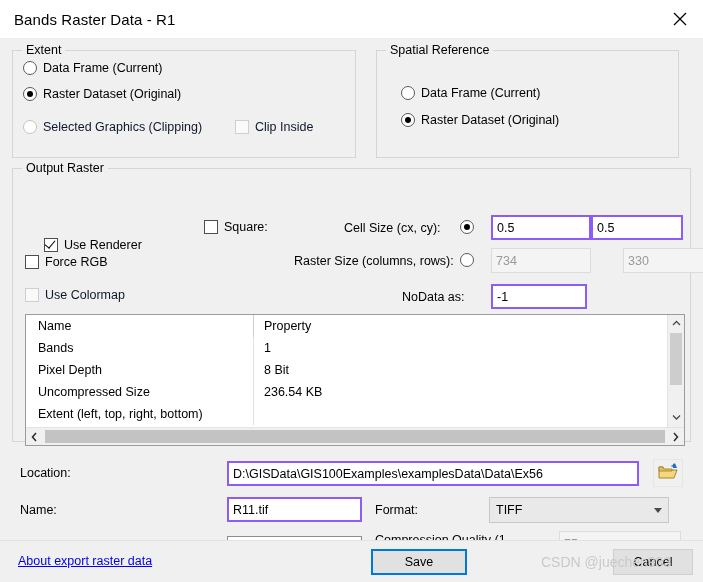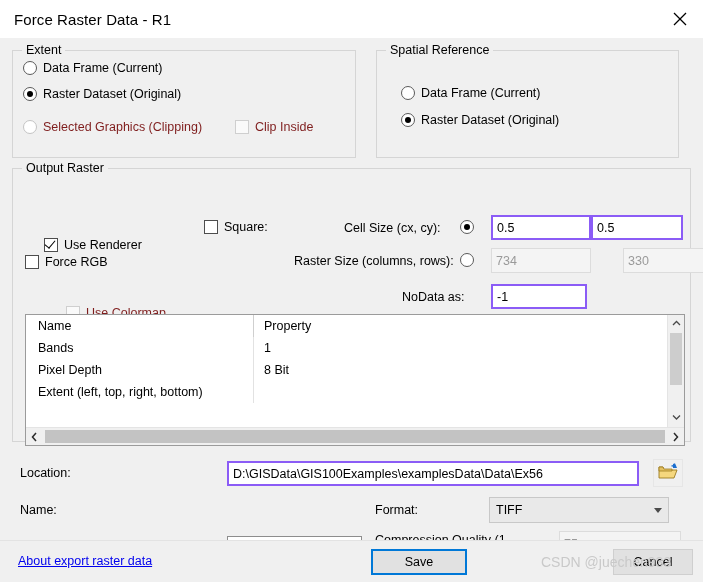--- a/index.html
+++ b/index.html
@@ -103,21 +103,21 @@
   .checkbox.checked::after {
     content: "";
     position: absolute;
     left: 2px; top: -1px;
     width: 5px; height: 9px;
     border: solid #000;
     border-width: 0 1.8px 1.8px 0;
     transform: rotate(40deg);
   }
   .lbl { font-size: 12.5px; color: #000; white-space: nowrap; }
-  .lbl.disabled { color: #7f1d1d; }
+  .lbl.disabled { color: #0f172a; }
 
   
   .static-lbl {
     position: absolute;
     font-size: 12.5px;
     color: #000;
     white-space: nowrap;
   }
 
   
@@ -322,21 +322,21 @@
     color: #c9c9c9;
     white-space: nowrap;
     pointer-events: none;
     z-index: 20;
   }
 </style>
 </head>
 <body>
 
 <div class="titlebar">
-  <span class="title-text">Force Raster Data - R1</span>
+  <span class="title-text">Bands Raster Data - R1</span>
   <div class="close-btn">
     <span>
       <svg width="16" height="16" viewBox="0 0 16 16">
         <line x1="2" y1="2" x2="14" y2="14" stroke="#000" stroke-width="1.2"></line>
         <line x1="14" y1="2" x2="2" y2="14" stroke="#000" stroke-width="1.2"></line>
       </svg>
     </span>
   </div>
 </div>
 
@@ -387,21 +387,21 @@
   <div class="check-row" style="left:25px; top:200px;margin-left:19px;">
     <span class="checkbox checked"></span>
     <span class="lbl">Use Renderer</span>
   </div>
 
   <div class="check-row" style="left:25px; top:217px;">
     <span class="checkbox"></span>
     <span class="lbl">Force RGB</span>
   </div>
 
-  <div class="check-row" style="left:25px; top:268px;margin-left:41px;">
+  <div class="check-row" style="left:25px; top:250px;">
     <span class="checkbox disabled"></span>
     <span class="lbl disabled">Use Colormap</span>
   </div>
 
   <div class="check-row" style="left:204px; top:182px;">
     <span class="checkbox"></span>
     <span class="lbl">Square:</span>
   </div>
 
   <span class="static-lbl" style="left:344px; top:183px;">Cell Size (cx, cy):</span>
@@ -423,20 +423,24 @@
         <span class="tbl-c1">Name</span>
         <span class="tbl-c2">Property</span>
       </div>
       <div class="tbl-row">
         <span class="tbl-c1">Bands</span>
         <span class="tbl-c2">1</span>
       </div>
       <div class="tbl-row">
         <span class="tbl-c1">Pixel Depth</span>
         <span class="tbl-c2">8 Bit</span>
+      </div>
+      <div class="tbl-row">
+        <span class="tbl-c1">Uncompressed Size</span>
+        <span class="tbl-c2">236.54 KB</span>
       </div>
       <div class="tbl-row">
         <span class="tbl-c1">Extent (left, top, right, bottom)</span>
       </div>
     </div>
 
     <div class="vscroll">
       <div class="vs-arrow vs-up">
         <svg width="9" height="7" viewBox="0 0 9 7">
             <polyline points="1,5 4.5,1.5 8,5" fill="none" stroke="#4a4a4a" stroke-width="1.3"></polyline>
@@ -472,20 +476,21 @@
       <svg width="20" height="18" viewBox="0 0 20 18">
         <path d="M1 4 L1 15 L16 15 L19 7 L6 7 L5 4 Z" fill="#f5d77e" stroke="#9c7b20" stroke-width="0.9"></path>
         <path d="M1 4 L5 4 L6 6 L14 6 L14 8 L1 8 Z" fill="#e3c061" stroke="#9c7b20" stroke-width="0.8"></path>
         <path d="M15 1 L15 5 L19 5 L17 0.2 Z" fill="#1c6fd0"></path>
         <rect x="13.5" y="2.2" width="3.2" height="1.4" fill="#1c6fd0"></rect>
       </svg>
     </span>
   </div>
 
   <span class="static-lbl" id="name-label">Name:</span>
+  <input class="tinput" id="name-input" value="R11.tif" style="">
 
   <span class="static-lbl" id="format-label">Format:</span>
   <div id="format-select">
     <span>TIFF</span>
     <span class="chev"></span>
   </div>
 
   <span class="static-lbl" id="comp-label">Compression Type:</span>
   <div id="comp-select">
     <span>NONE</span>

